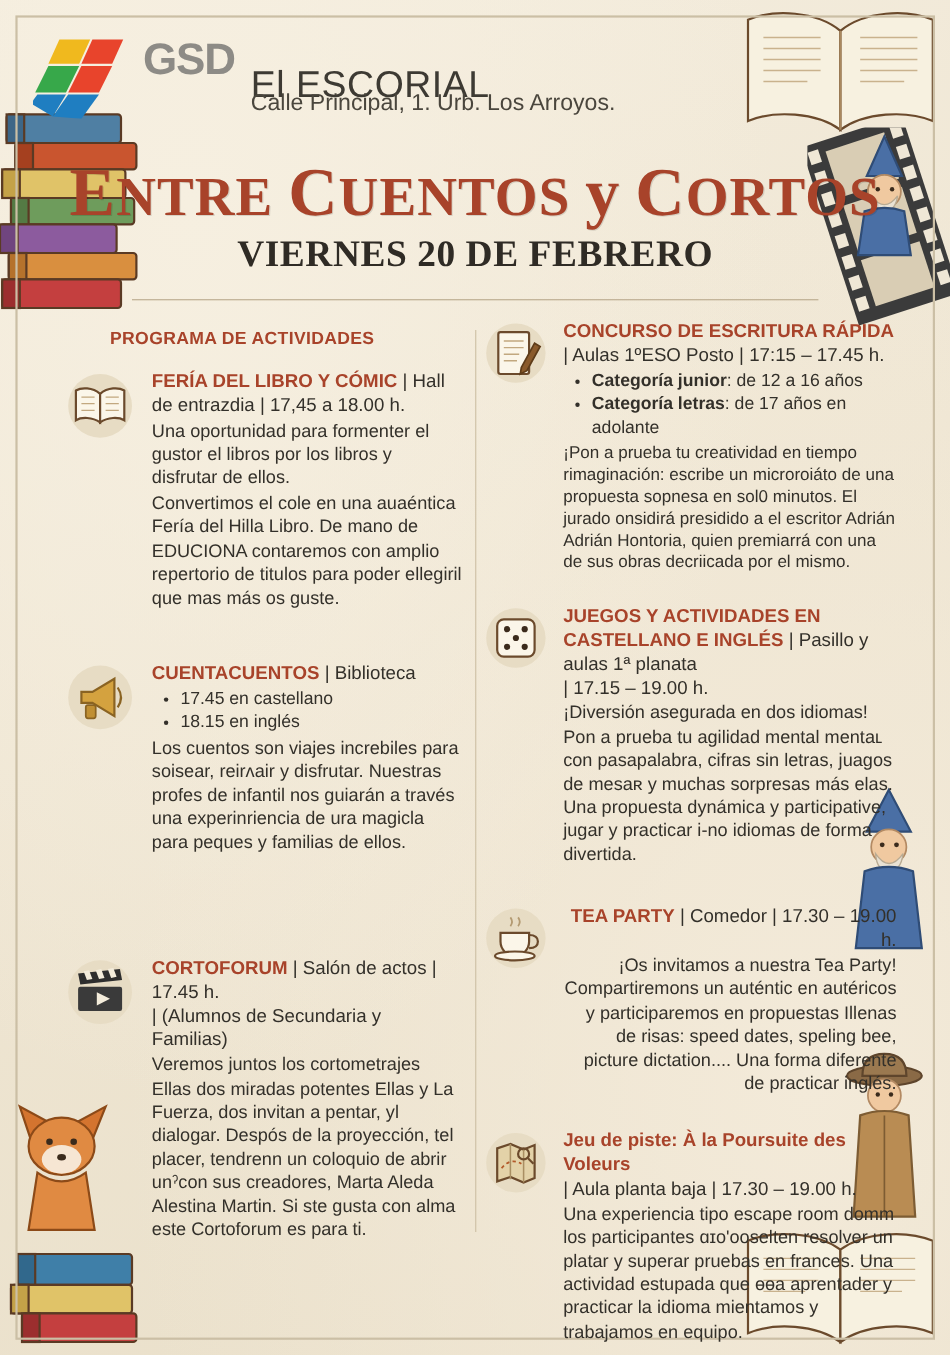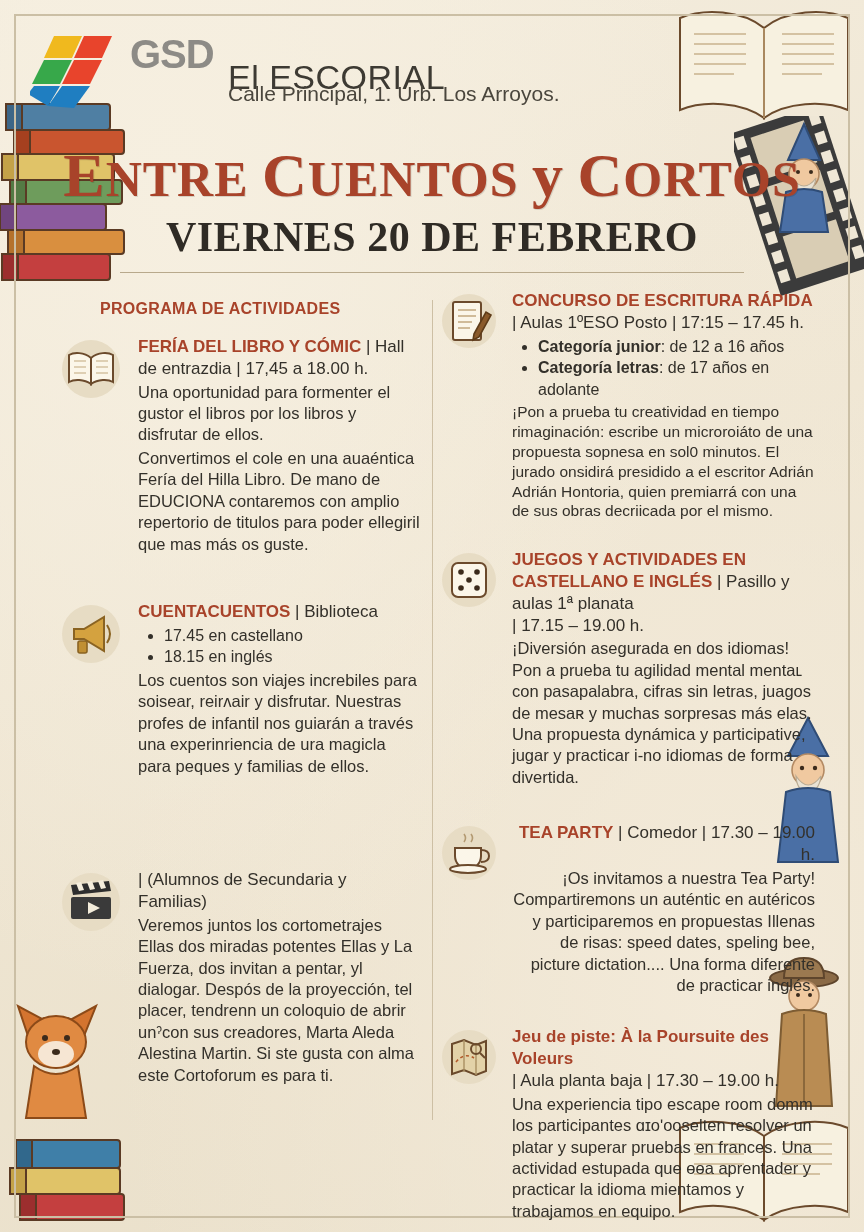--- a/index.html
+++ b/index.html
@@ -39,21 +39,21 @@
     position:absolute;left:0;right:0;top:140px;text-align:center;
     font-family:"Liberation Serif", serif;
     font-size:50px;font-weight:bold;color:#a8432a;
     letter-spacing:1px;
     text-shadow:1px 1px 0 rgba(0,0,0,.12);
   }
   .title .cap{font-size:62px;}
   .subtitle{
     position:absolute;left:0;right:0;top:213px;text-align:center;
     font-family:"Liberation Serif", serif;
-    font-size:42px;font-weight:bold;color:#2f2b25;letter-spacing:.5px;
+    font-size:34px;font-weight:bold;color:#2f2b25;letter-spacing:.5px;
   }
   .rule{
     position:absolute;left:120px;right:120px;top:272px;height:1px;
     background:#b8a98c;
   }
   
   .col-left{position:absolute;left:60px;top:300px;width:360px;}
   .col-right{position:absolute;left:440px;top:290px;width:375px;}
   .col-divider{position:absolute;left:432px;top:300px;width:1px;height:820px;background:#cdbfa4;}
 
@@ -278,20 +278,23 @@
         <rect x="11" y="26" width="40" height="22" rx="2" fill="#3a3a3a"></rect>
         <path d="M11 14 l38 -4 l2 10 l-38 4 z" fill="#2e2e2e"></path>
         <g fill="#f3ecdb">
           <path d="M16 12 l5 -1 l3 8 l-5 1z"></path>
           <path d="M27 11 l5 -1 l3 8 l-5 1z"></path>
           <path d="M38 10 l5 -1 l3 8 l-5 1z"></path>
         </g>
         <polygon points="28,31 40,37 28,43" fill="#f3ecdb"></polygon>
       </svg>
       <div class="body">
+        <div class="item-line">
+          <span class="item-title">CORTOFORUM</span><span class="item-meta"> | Salón de actos | 17.45 h.</span>
+        </div>
         <div class="item-line">| (Alumnos de Secundaria y Familias)</div>
         <div class="item-text">Veremos juntos los cortometrajes Ellas dos miradas potentes Ellas y La Fuerza, dos invitan a pentar, yl dialogar. Despós de la proyección, tel placer, tendrenn un coloquio de abrir unˀcon sus creadores, Marta Aleda Alestina Martin. Si ste gusta con alma este Cortoforum es para ti.</div>
       </div>
     </div>
   </div>
 
   <div class="col-right">
 
     <div class="item">
       <svg class="icon" viewBox="0 0 58 58">

